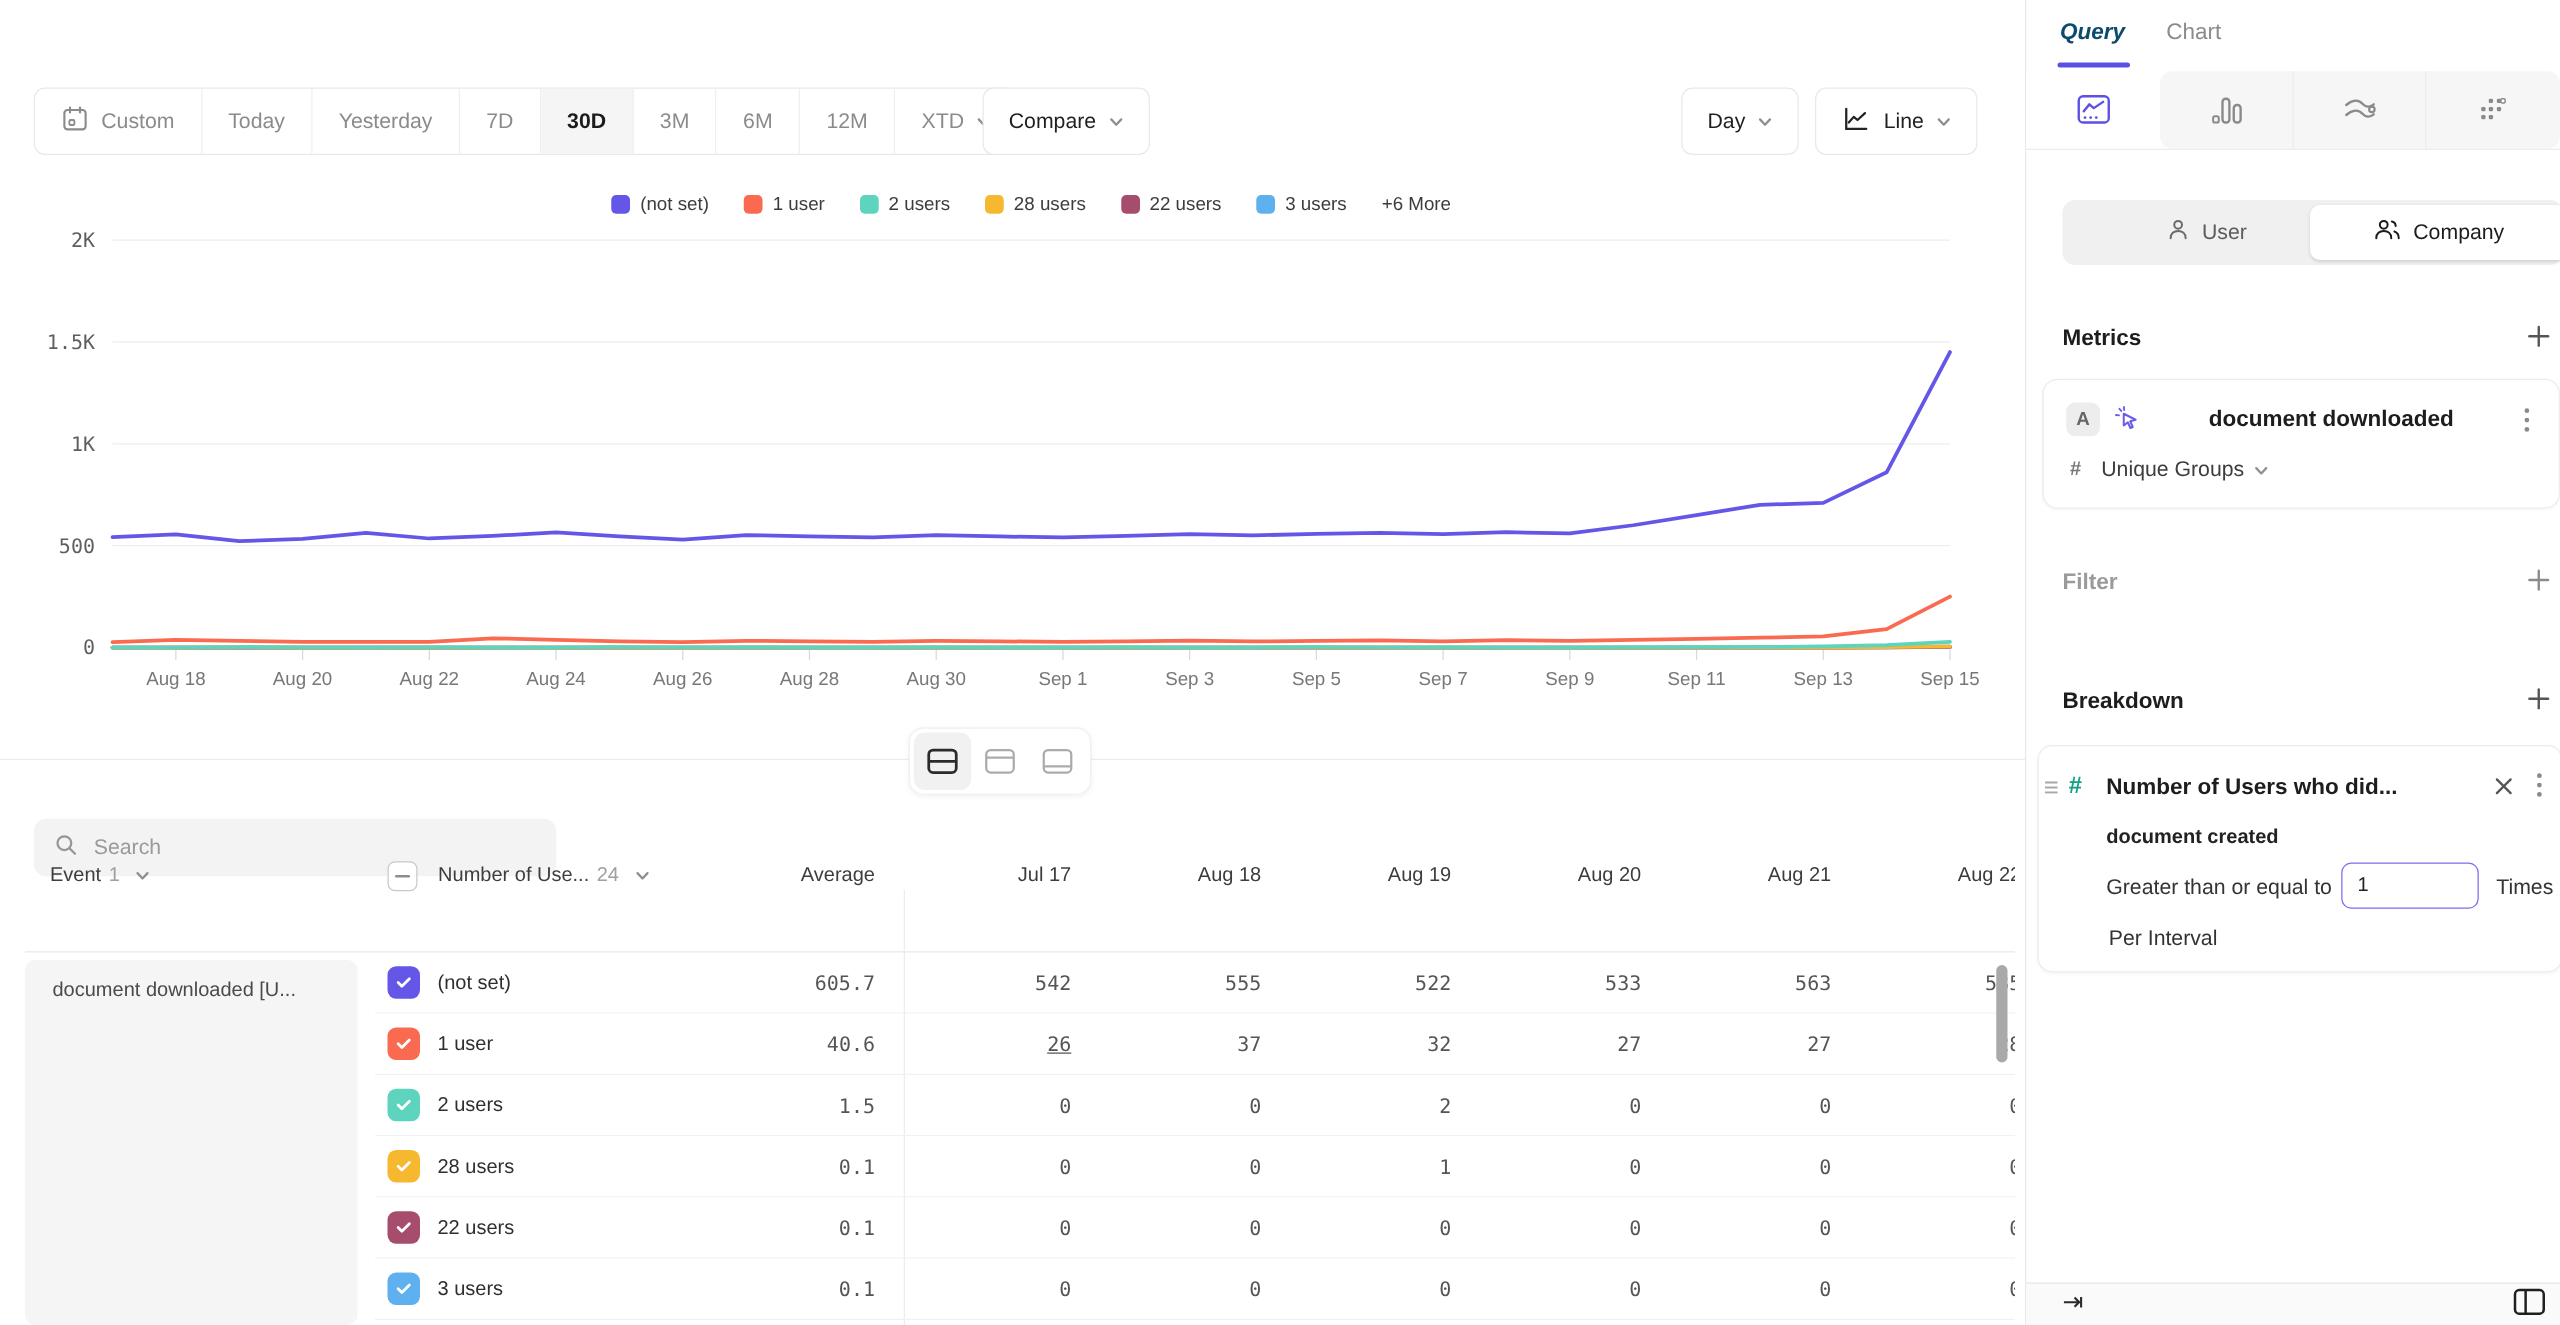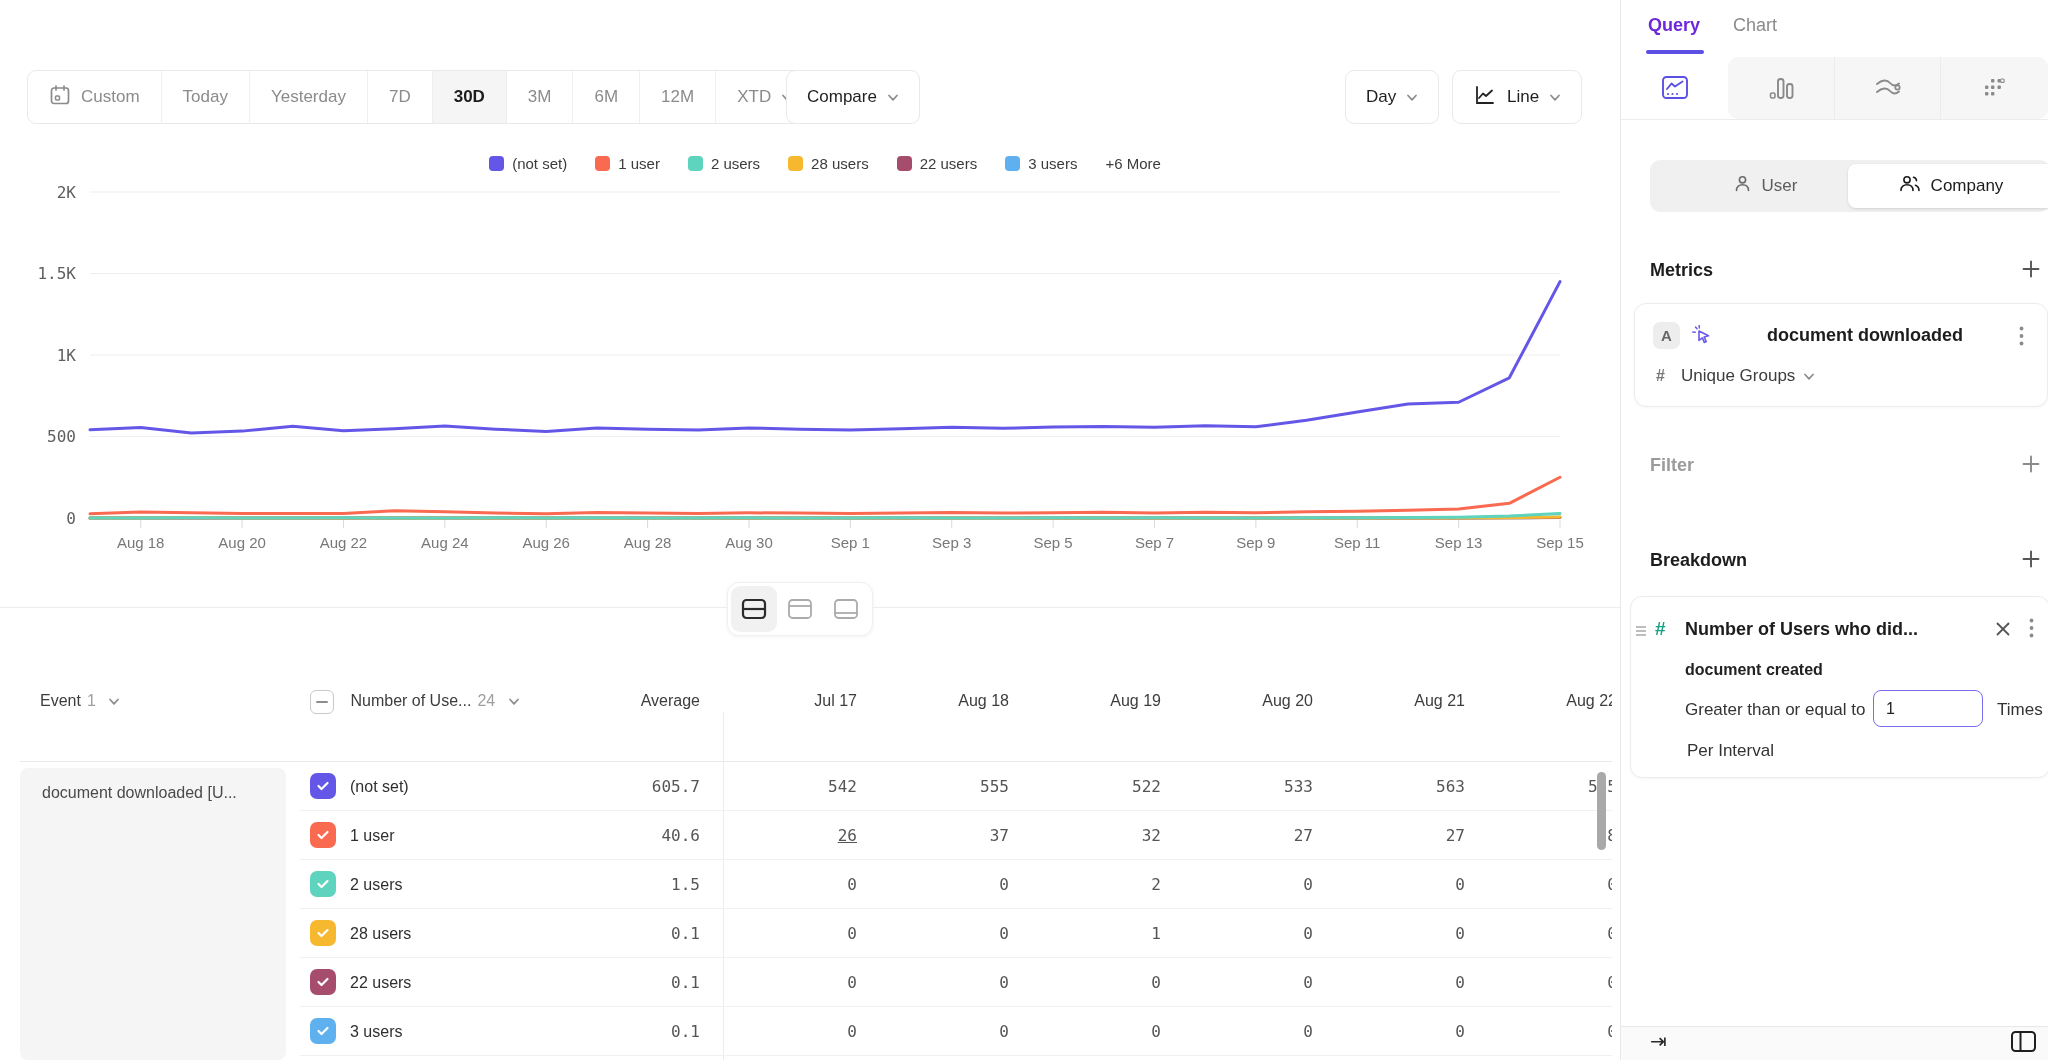--- a/index.html
+++ b/index.html
@@ -59,21 +59,21 @@
   .num-cell { position:absolute; top:0; width:140px; height:49px; line-height:49px; text-align:right; font-size:16px; color:#555; }
   .scrollbar-pill { position:absolute; left:1597px; top:772px; width:9px; height:78px; border-radius:5px; background:#a9a9a9; }
 
   .minus-box { display:inline-flex; width:24px; height:24px; border:1.5px solid #c9c9c9; border-radius:6px; background:#fff;
      align-items:center; justify-content:center; vertical-align:middle; margin-right:12px; }
   .minus-box span { display:block; width:12px; height:2px; background:#8d8d8d; border-radius:1px; }
 
   
   .panel-border { position:absolute; left:1620px; top:0; width:1px; height:1060px; background:#e8e8e8; }
   .tab { position:absolute; top:15px; font-size:18px; font-weight:600; cursor:pointer; }
-  .tab.active { color:#6d28d9; }
+  .tab.active { color:#0c4a6e;font-style:italic; }
   .tab.inactive { color:#8b8b8b; font-weight:500; }
   .tab-underline { position:absolute; left:1646px; top:50px; width:58px; height:4px; background:#5b50e3; border-radius:2px; }
   .charttype-row-border { position:absolute; left:1621px; top:119px; width:427px; height:1px; background:#ececec; }
   .charttype-cell { position:absolute; top:57px; width:107px; height:62px; display:flex; align-items:center; justify-content:center; cursor:pointer; }
   .gray-strip { position:absolute; left:1728px; top:57px; width:320px; height:62px; background:#f6f6f6; border-radius:10px; display:flex; }
   .gray-cell { width:106px; height:62px; display:flex; align-items:center; justify-content:center; border-left:1px solid #ececec; cursor:pointer; }
   .gray-cell:first-child { border-left:none; }
 
   .entity-toggle { position:absolute; left:1650px; top:160px; width:400px; height:52px; background:#f0f0f0; border-radius:10px; }
   .entity-opt { position:absolute; top:0; height:52px; display:flex; align-items:center; justify-content:center; gap:10px;
@@ -273,20 +273,27 @@
         </svg>
     </div>
     <div class="layout-cell">
       <svg width="26" height="22" viewBox="0 0 26 22">
           <rect x="2" y="2" width="22" height="18" rx="3.5" fill="none" stroke="#ababab" stroke-width="1.8"></rect>
           <line x1="2" y1="15" x2="24" y2="15" stroke="#ababab" stroke-width="1.8"></line>
         </svg>
     </div>
   </div>
 
+  <div class="search-box">
+    <span><svg width="20" height="20" viewBox="0 0 20 20">
+          <circle cx="8.5" cy="8.5" r="5.5" fill="none" stroke="#969696" stroke-width="1.8"></circle>
+          <line x1="12.8" y1="12.8" x2="17" y2="17" stroke="#969696" stroke-width="1.8" stroke-linecap="round"></line>
+        </svg></span>
+    <input type="text" placeholder="Search" style="">
+  </div>
 
   <div class="table-header">
     <div class="hcell" style="left:40px;">
       <span>Event</span><span class="count-gray">1</span>
       <span class="chev" style="margin-left:8px;"><svg width="12" height="8" viewBox="0 0 12 8">
             <path d="M2 1.5 L6 5.8 L10 1.5" fill="none" stroke="#8f8f8f" stroke-width="1.8" stroke-linecap="round" stroke-linejoin="round"></path>
           </svg></span>
     </div>
     <div class="hcell" style="left:310px;">
       <span class="minus-box">

